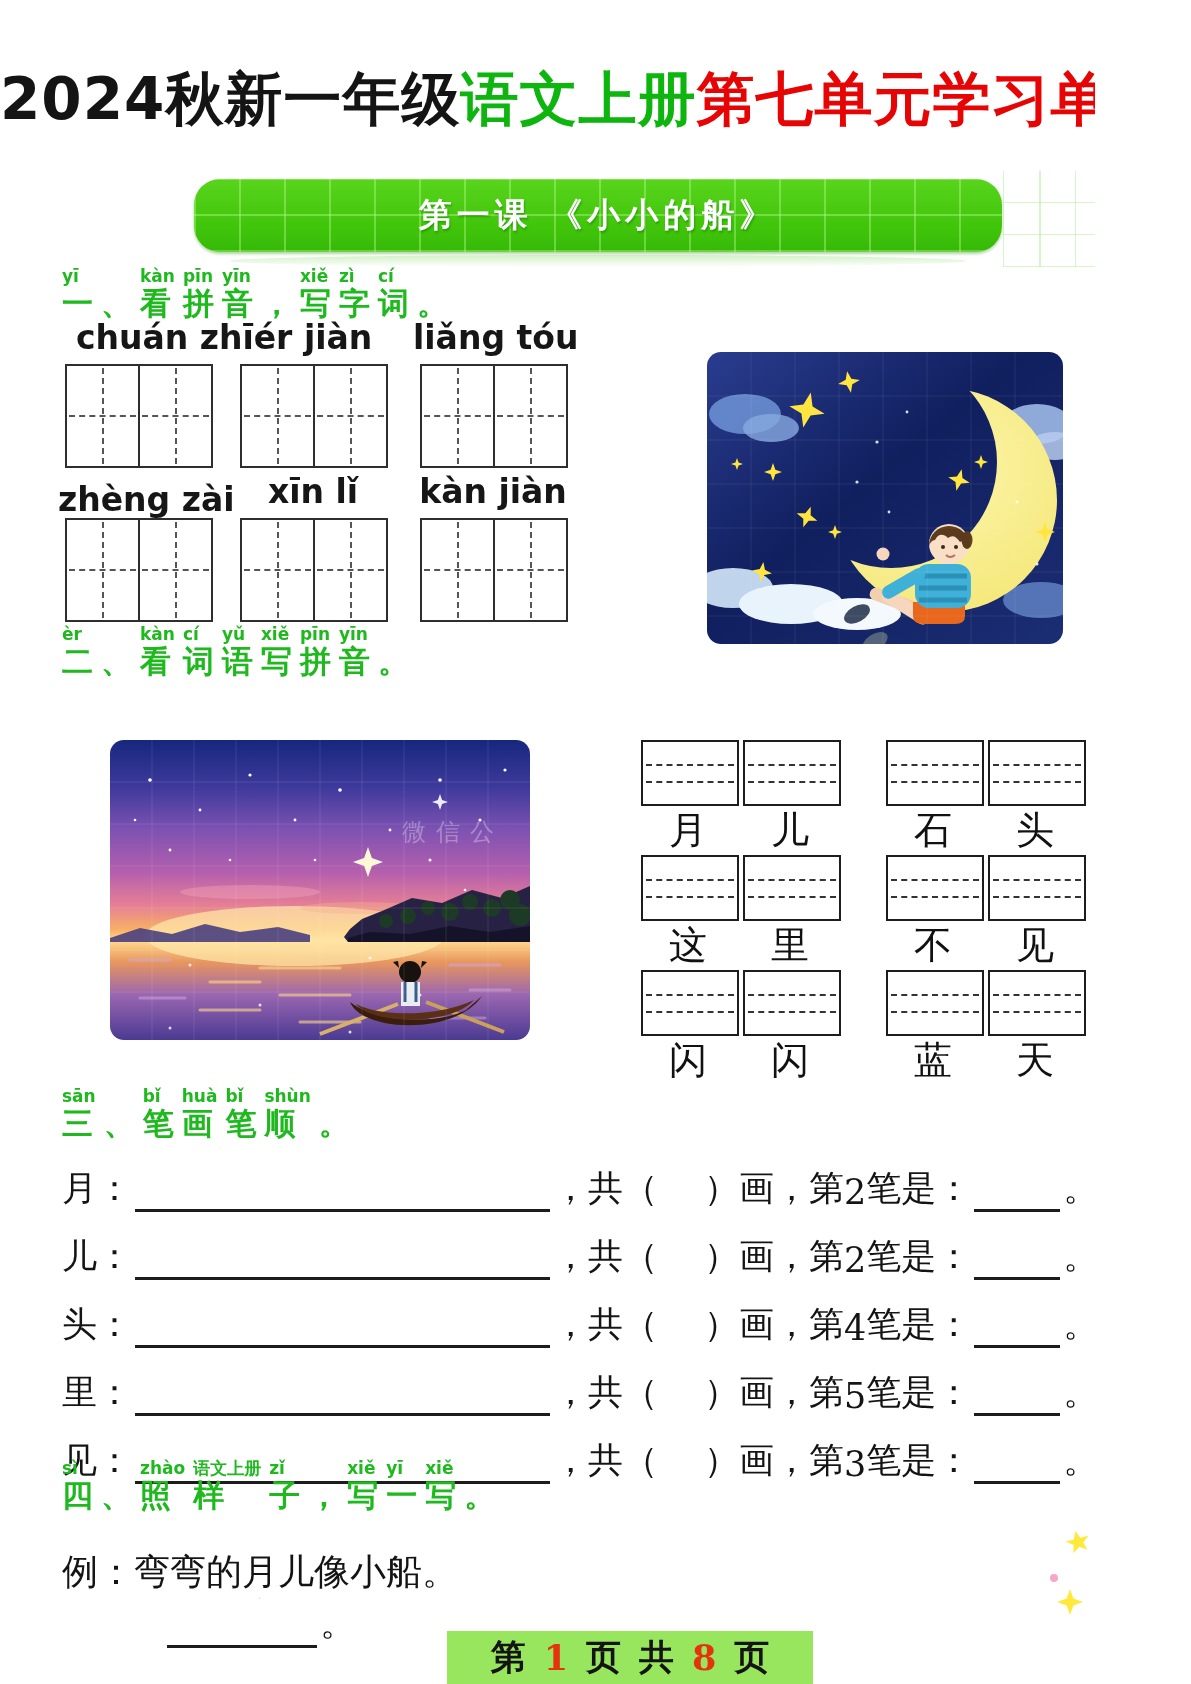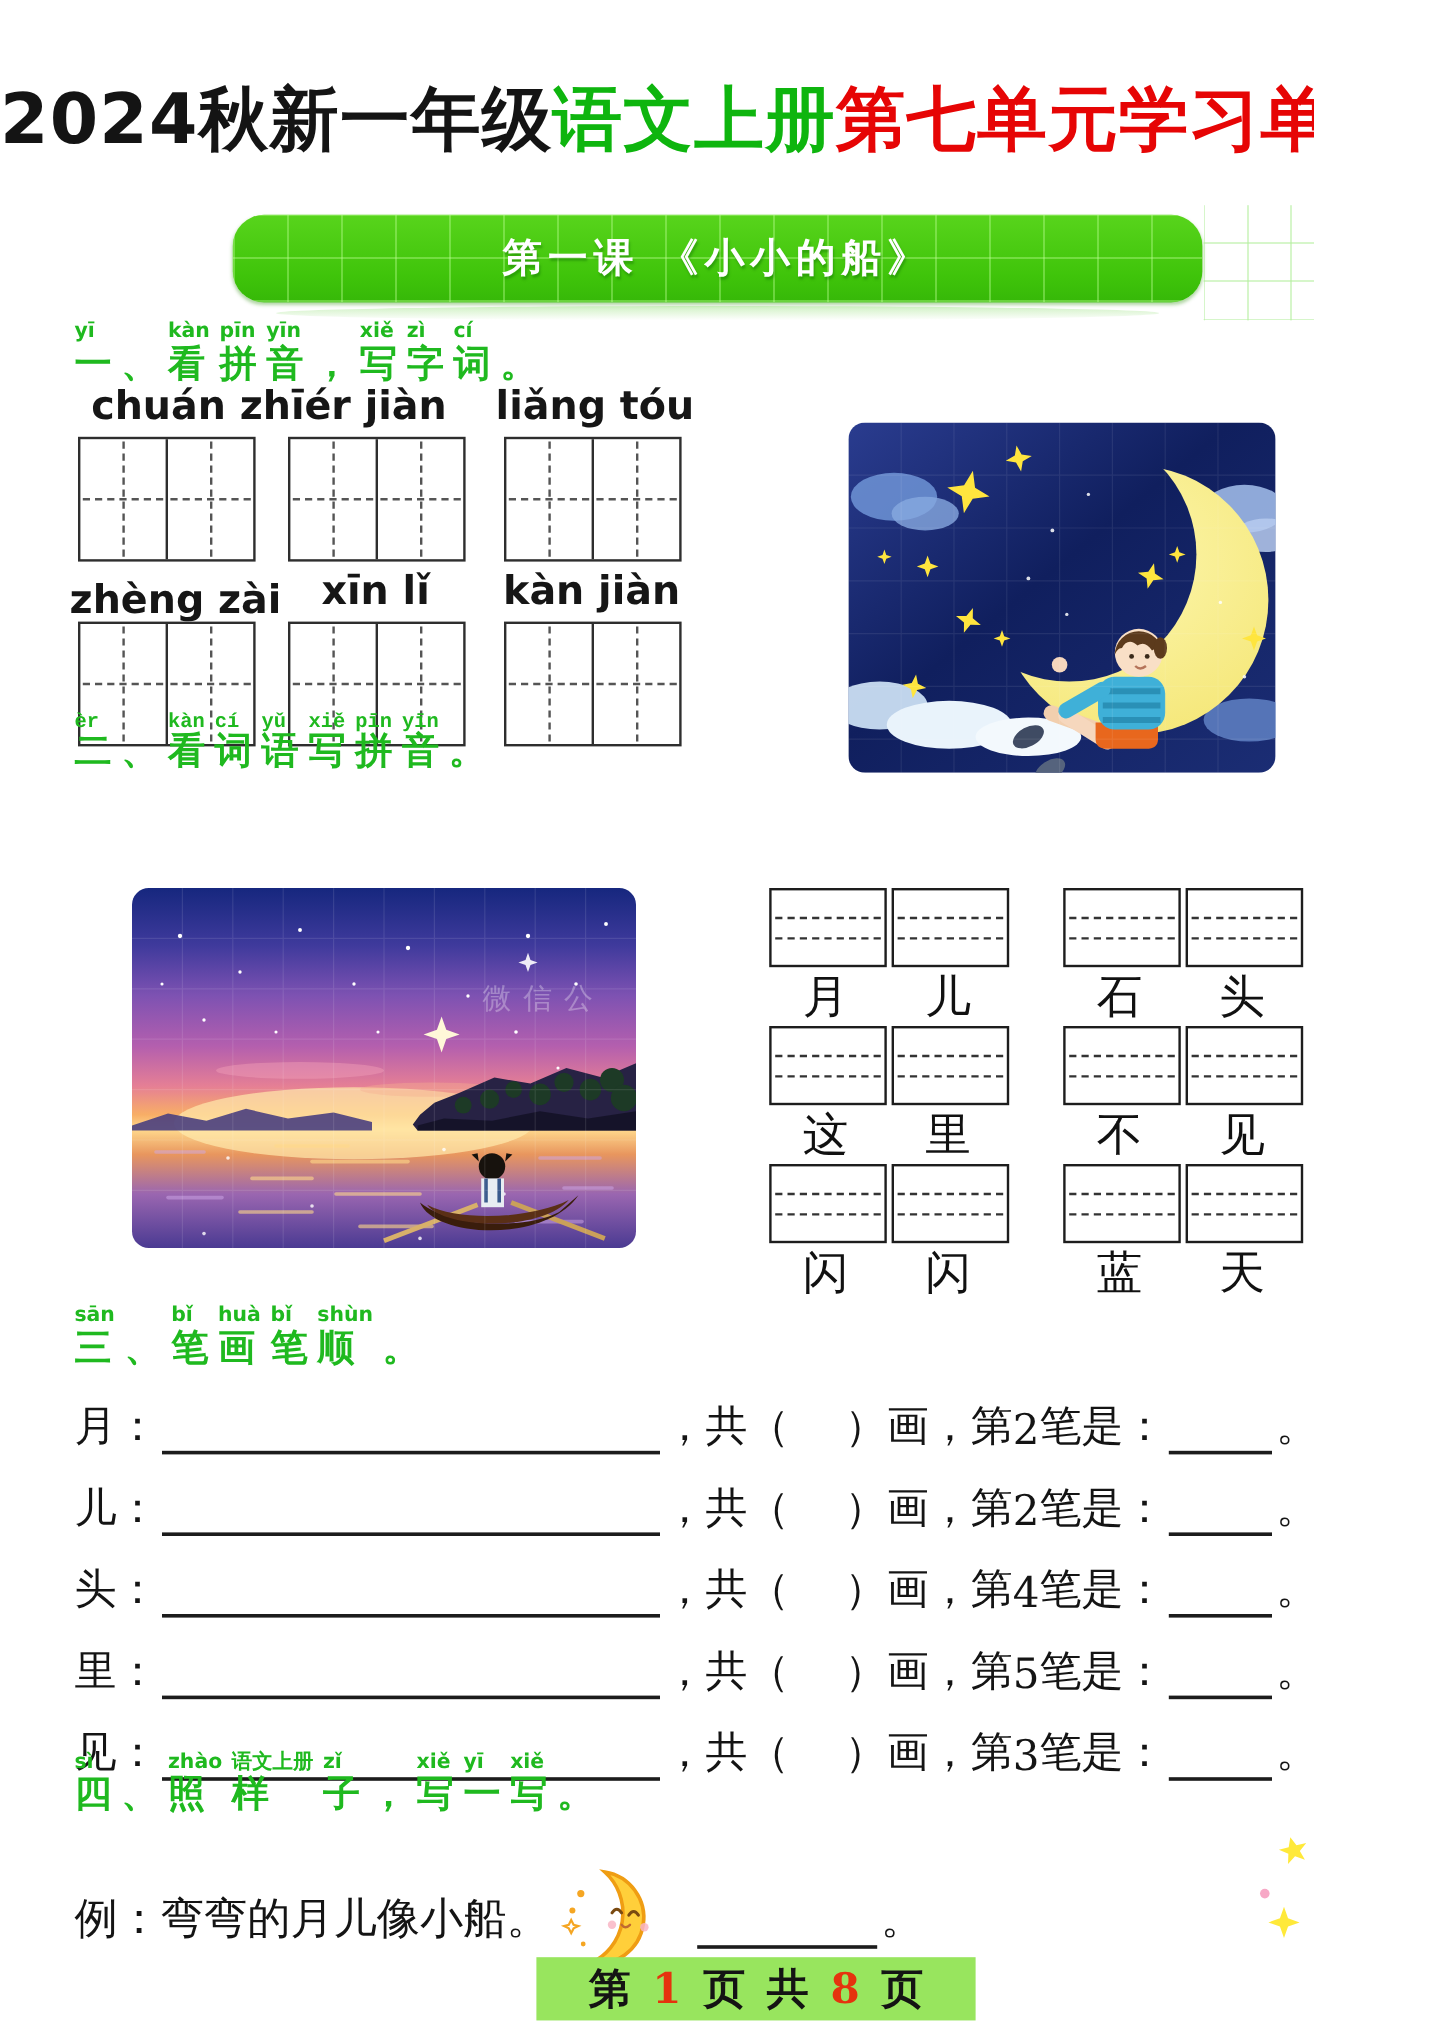--- a/index.html
+++ b/index.html
@@ -53,21 +53,21 @@
   
   .sline{position:absolute;left:62px;height:54px;display:flex;align-items:flex-end;white-space:nowrap;
          font-family:"DejaVu Serif",serif;font-size:35px;color:#141414;}
   .blank{border-bottom:3px solid #1c1c1c;height:10px;}
   .blank.long{width:415px;margin:0 3px;}
   .blank.short{width:86px;margin:0 3px;}
   .pgap{width:46px;}
 
   
   .example{position:absolute;left:62px;top:1548px;height:100px;display:flex;align-items:center;white-space:nowrap;
-           font-family:"DejaVu Serif",serif;font-size:36px;color:#141414;}
+           font-family:"DejaVu Serif",serif;font-size:36px;color:#141414;flex-direction:column;}
   .ex-text{display:flex;align-items:flex-end;height:52px;}
   .ex-blank{width:150px;border-bottom:3px solid #1c1c1c;height:8px;margin:0 3px;}
   .ex-gap{width:26px;}
   .moon-emoji{margin:0 6px 0 4px;}
 
   
   .moon-scene{position:absolute;left:707px;top:352px;}
   .boat-scene{position:absolute;left:110px;top:740px;}
   .stars-deco{position:absolute;left:1040px;top:1520px;}
 
@@ -237,21 +237,21 @@
       <circle cx="242" cy="192" r="20" fill="#f9dfc6"></circle>
       <path d="M222,194 a20,20 0 0 1 40,0 c-3,-5 -6,-6 -9,-4 c-4,-6 -8,-7 -12,-4 c-5,-5 -10,-4 -13,2 c-3,0 -5,3 -6,6 z" fill="#5c3a1c"></path>
       <ellipse cx="260" cy="188" rx="5.5" ry="9" fill="#5c3a1c"></ellipse>
       <circle cx="236" cy="195" r="2" fill="#3a2a1a"></circle>
         <circle cx="249" cy="195" r="2" fill="#3a2a1a"></circle>
       <path d="M239,203 q4,4 9,0" stroke="#b5745a" stroke-width="2" fill="none"></path>
     </g>
     <path stroke="rgba(255,255,255,0.08)" stroke-width="1" d="M44,0V292M88,0V292M132,0V292M176,0V292M220,0V292M264,0V292M308,0V292M0,44H356M0,88H356M0,132H356M0,176H356M0,220H356M0,264H356"></path>
   </svg>
 
-  <div class="ruby-row" style="left:62px;top:592px;font-family:Liberation Mono, monospace;">
+  <div class="ruby-row" style="left:62px;top:624px;">
     <span class="rb">
         <i>èr</i>
         <b>二</b>
       </span>
     <span class="rb">
         <i></i>
         <b>、</b>
       </span>
     <span class="rb">
         <i>kàn</i>

